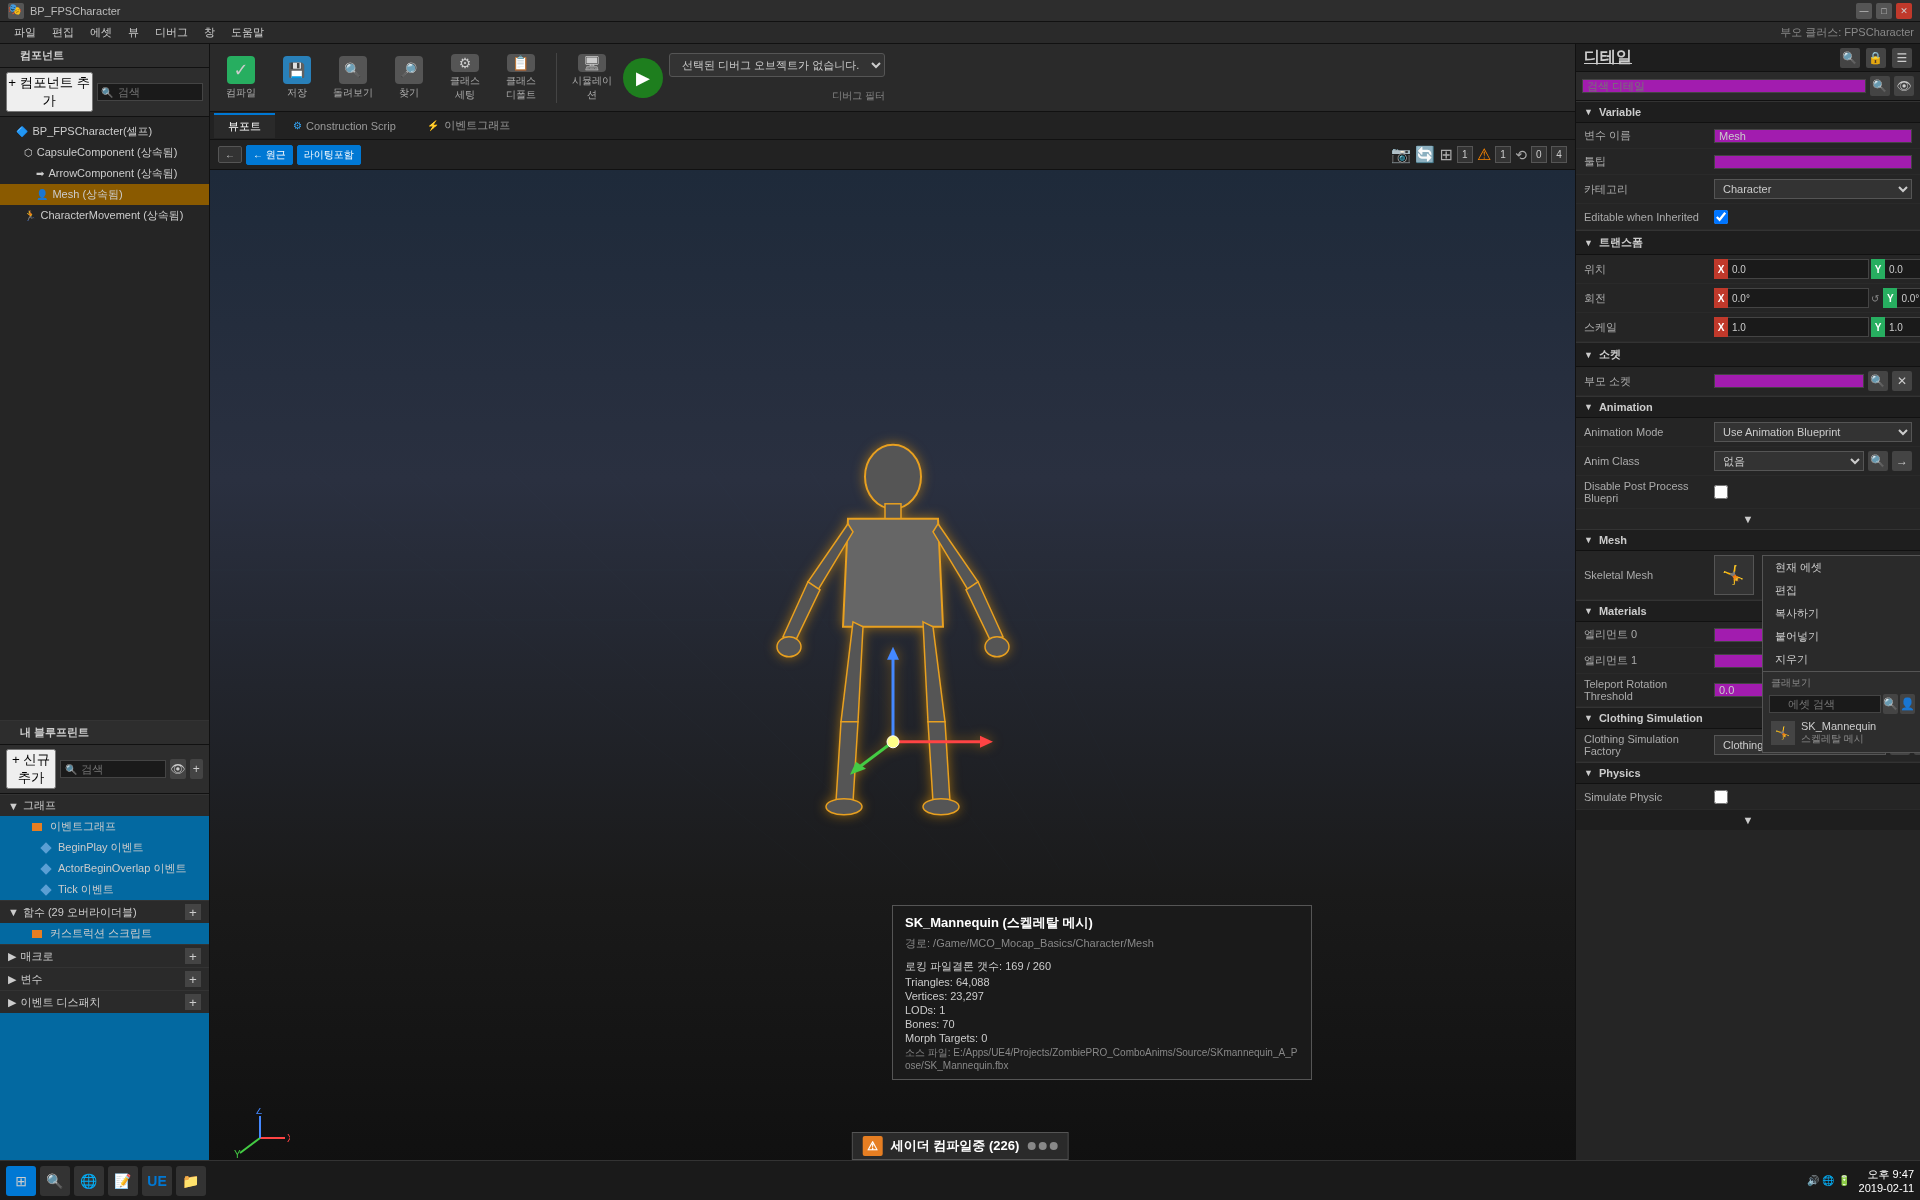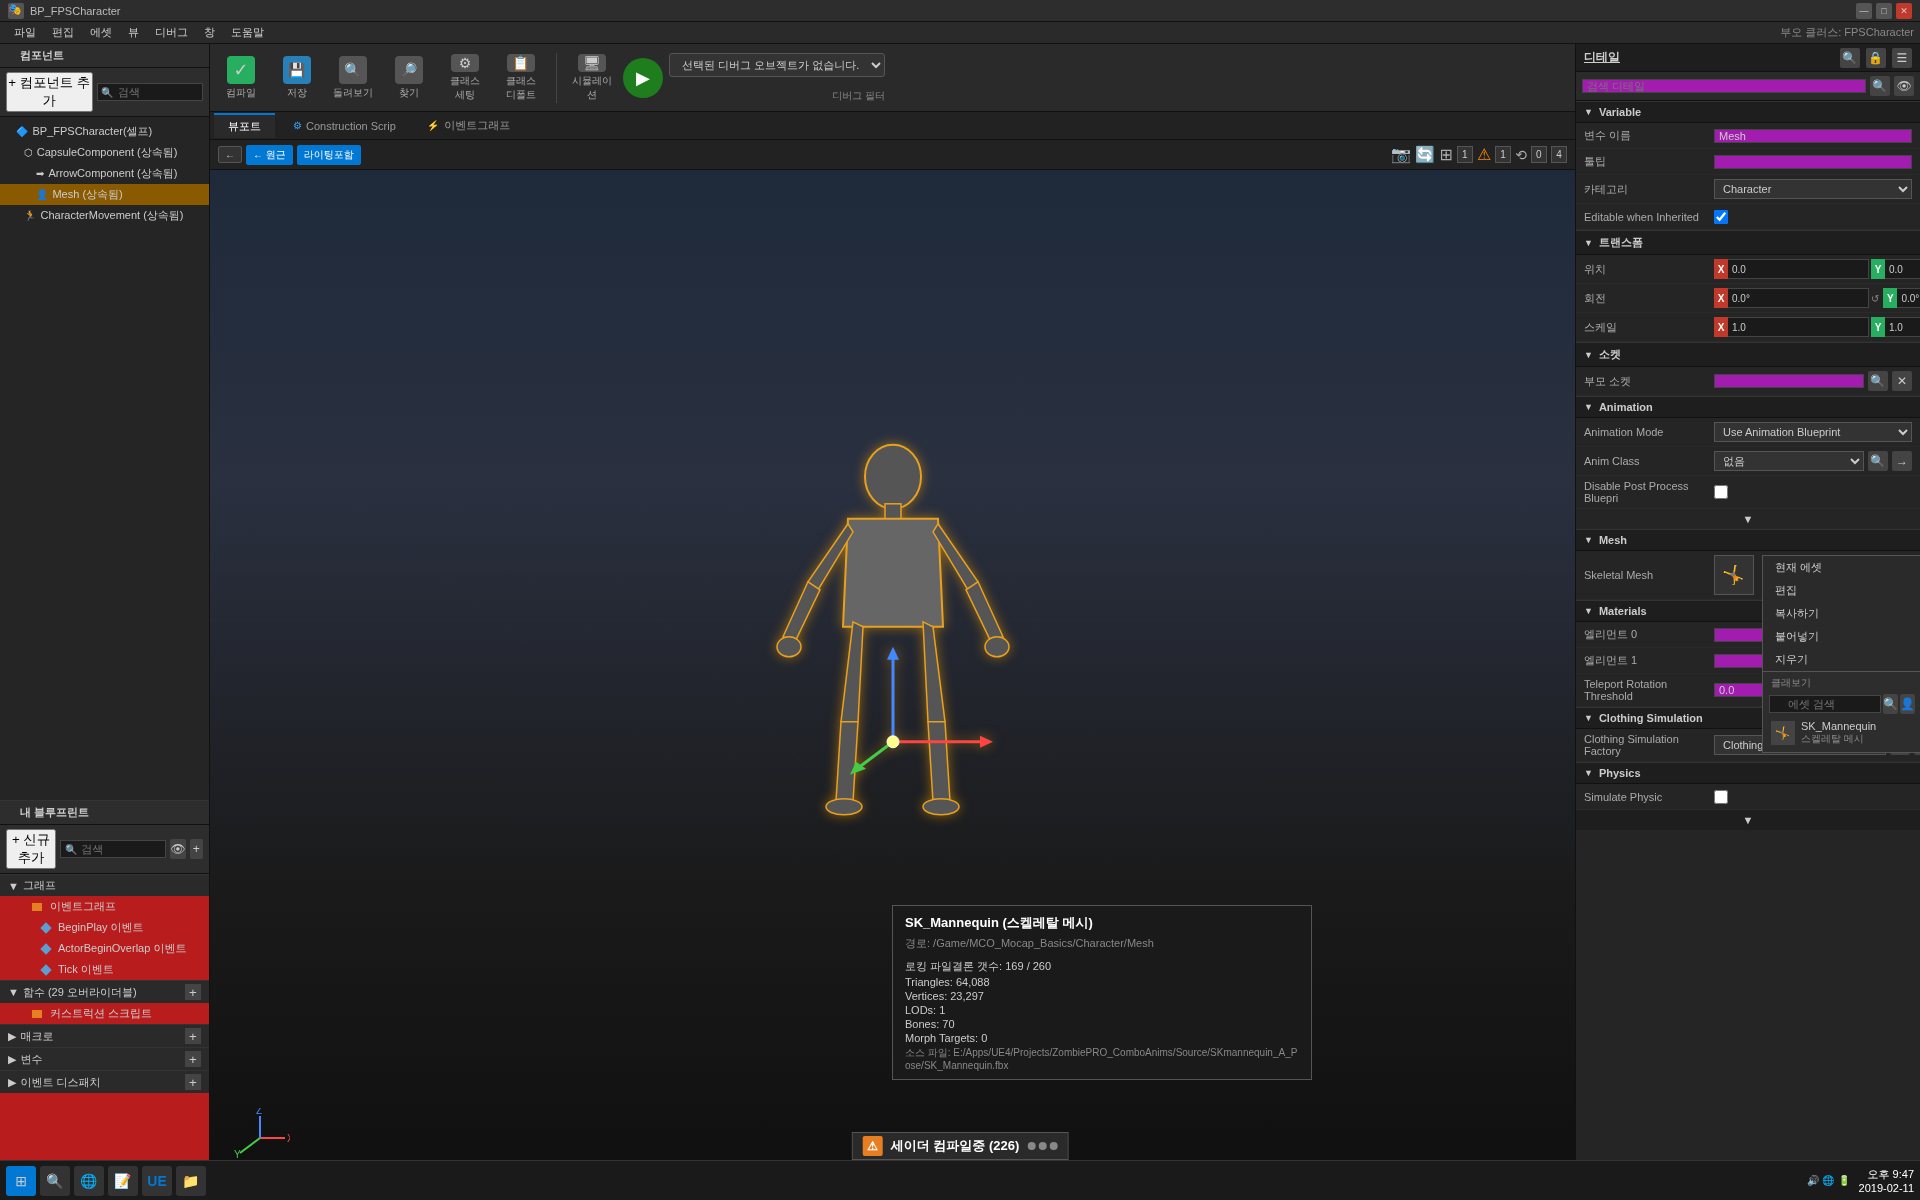--- a/index.html
+++ b/index.html
@@ -94,22 +94,22 @@
       font-size: 11px;
       color: #ccc;
     }
     .tree-item.highlighted { background: #8a5a00; }
     .tree-item .tree-icon { margin-right: 4px; font-size: 10px; }
     .tree-item.indent1 { padding-left: 24px; }
     .tree-item.indent2 { padding-left: 36px; }
 
     
     #bottom-left {
-      height: 400px;
-      background: #b91c1c;
+      height: 480px;
+      background: #0369a1;
       border-top: 1px solid #333;
       display: flex;
       flex-direction: column;
     }
     .graph-item {
       padding: 3px 20px;
       display: flex;
       align-items: center;
       cursor: pointer;
       font-size: 11px;
@@ -289,21 +289,21 @@
 
     .right-panel-header {
       height: 28px;
       background: #1e1e1e;
       display: flex;
       align-items: center;
       padding: 0 8px;
       border-bottom: 1px solid #111;
     }
     .right-panel-title {
-      font-size: 12px;
+      font-size: 16px;
       font-weight: bold;
       color: #ccc;
       text-decoration: underline;
     }
     .right-panel-icons { margin-left: auto; display: flex; gap: 6px; }
 
     .section-divider {
       background: #1e1e1e;
       padding: 4px 8px;
       cursor: pointer;

